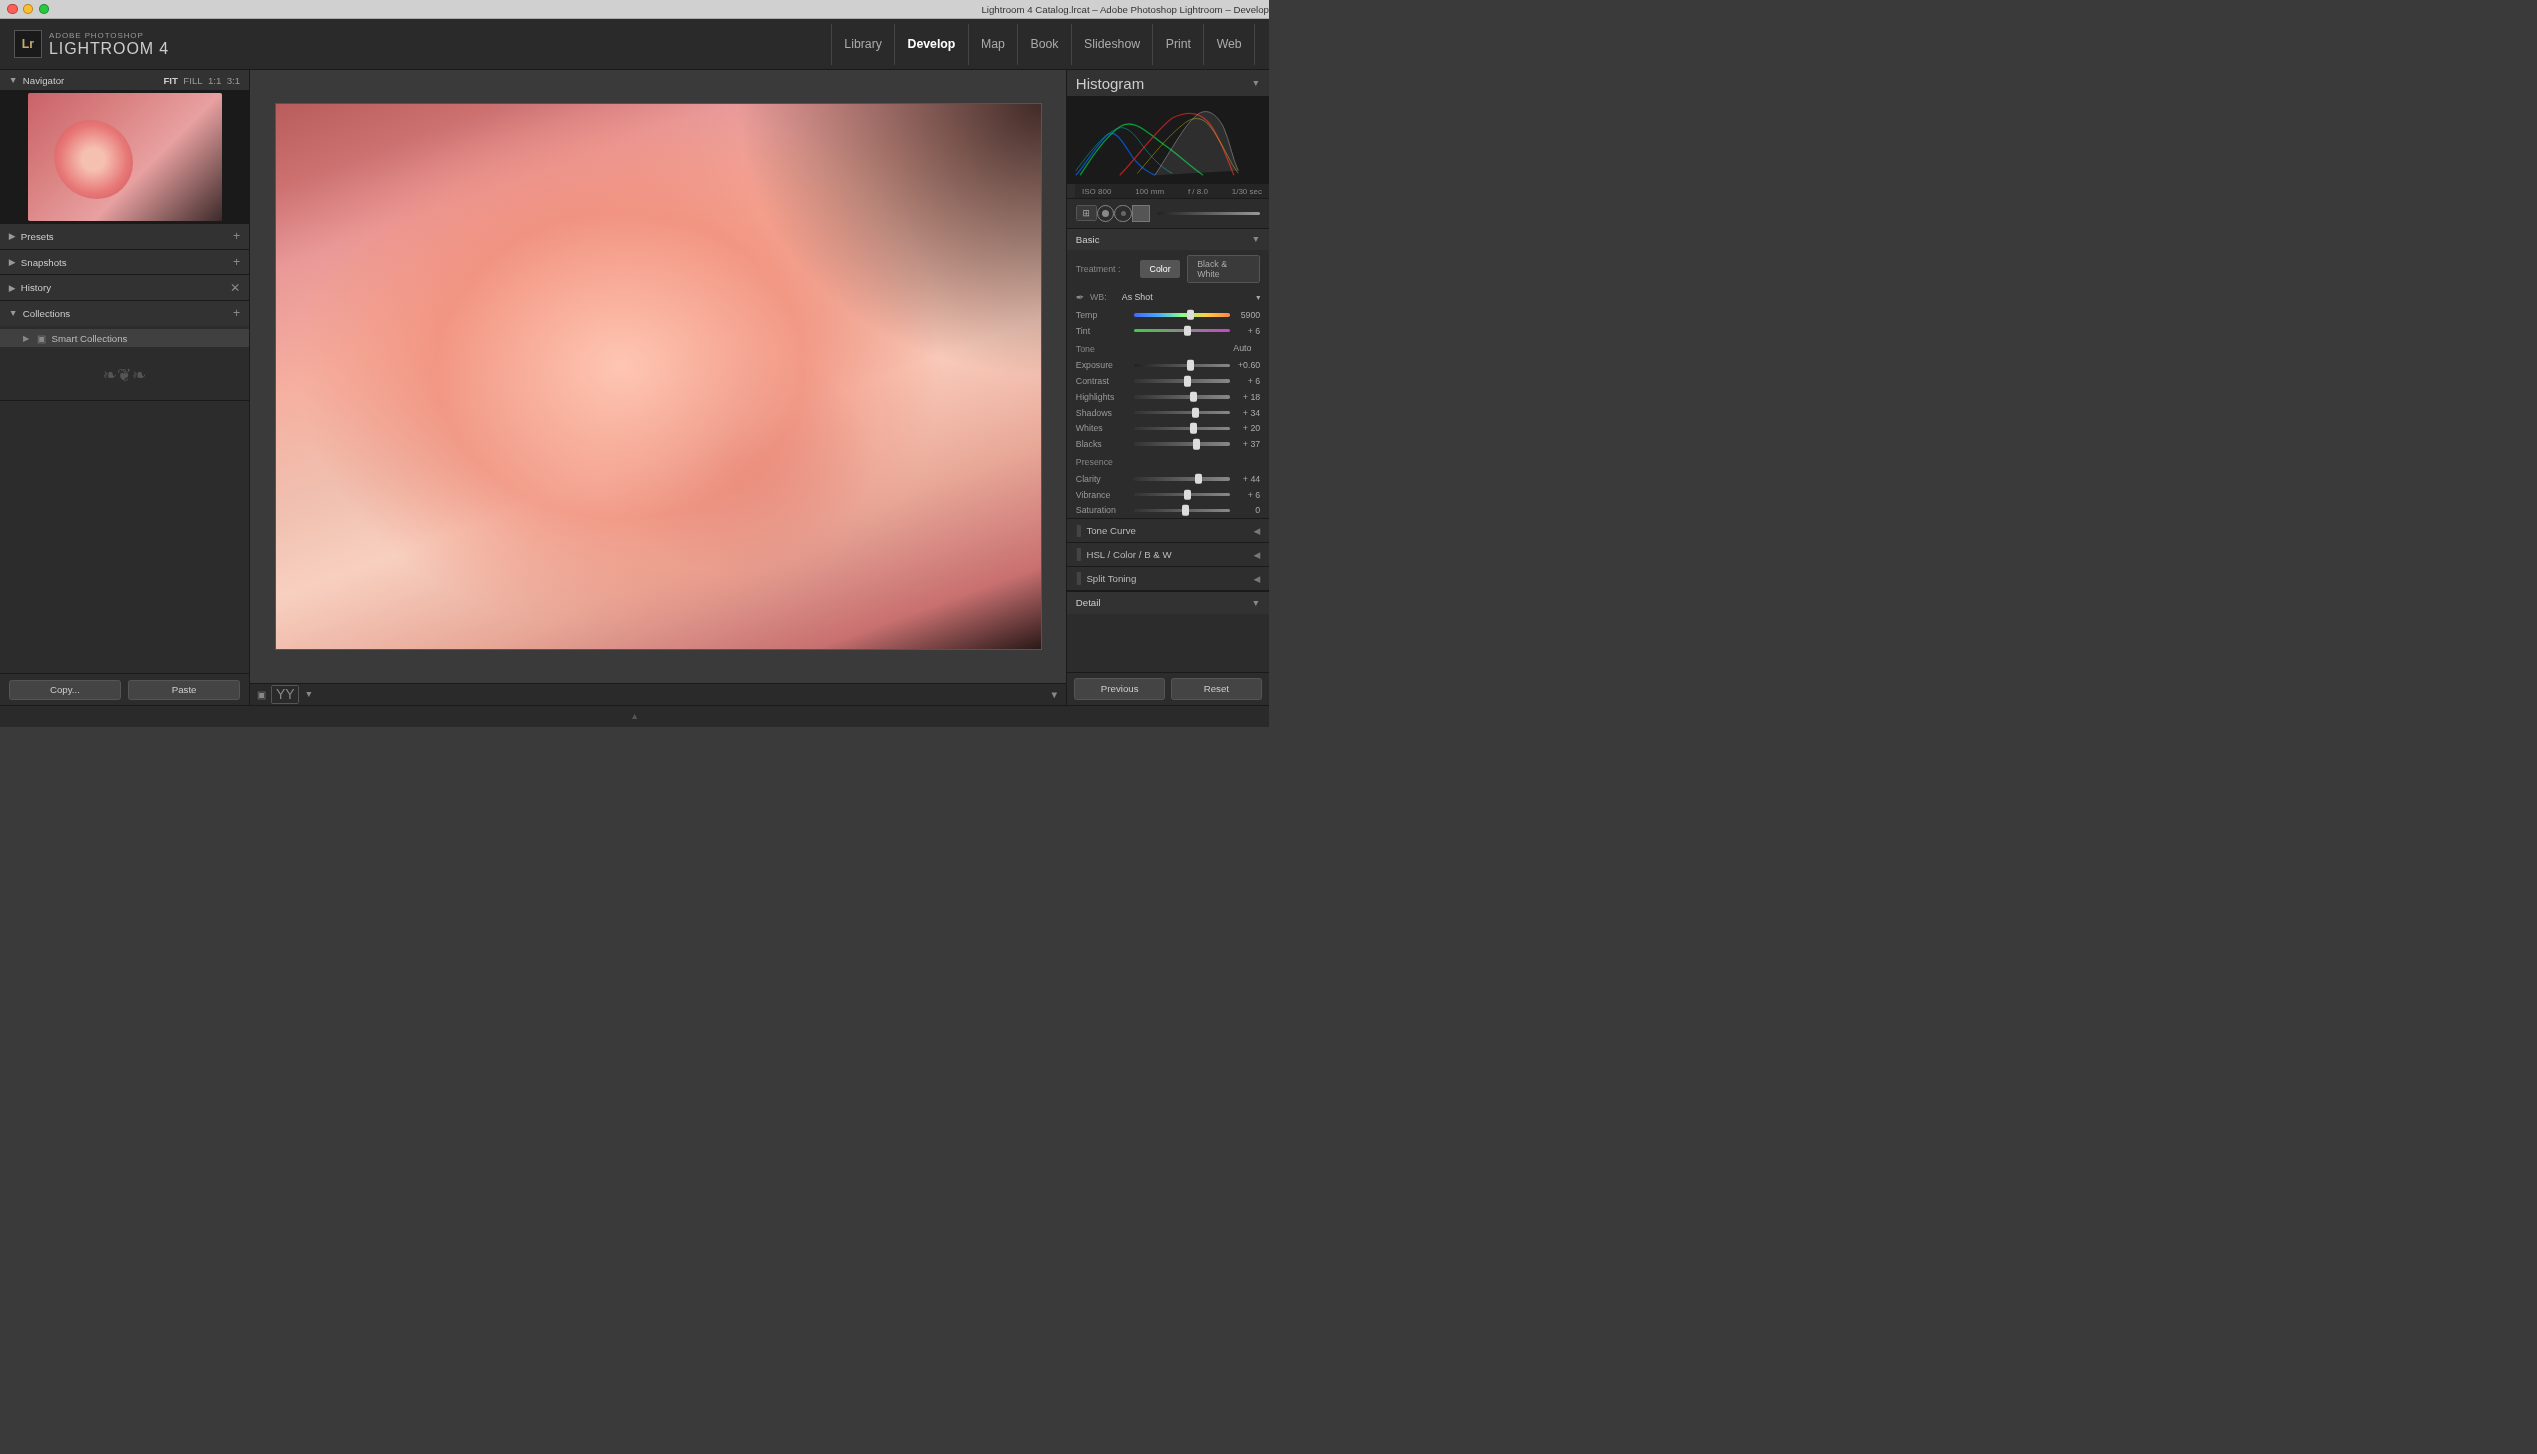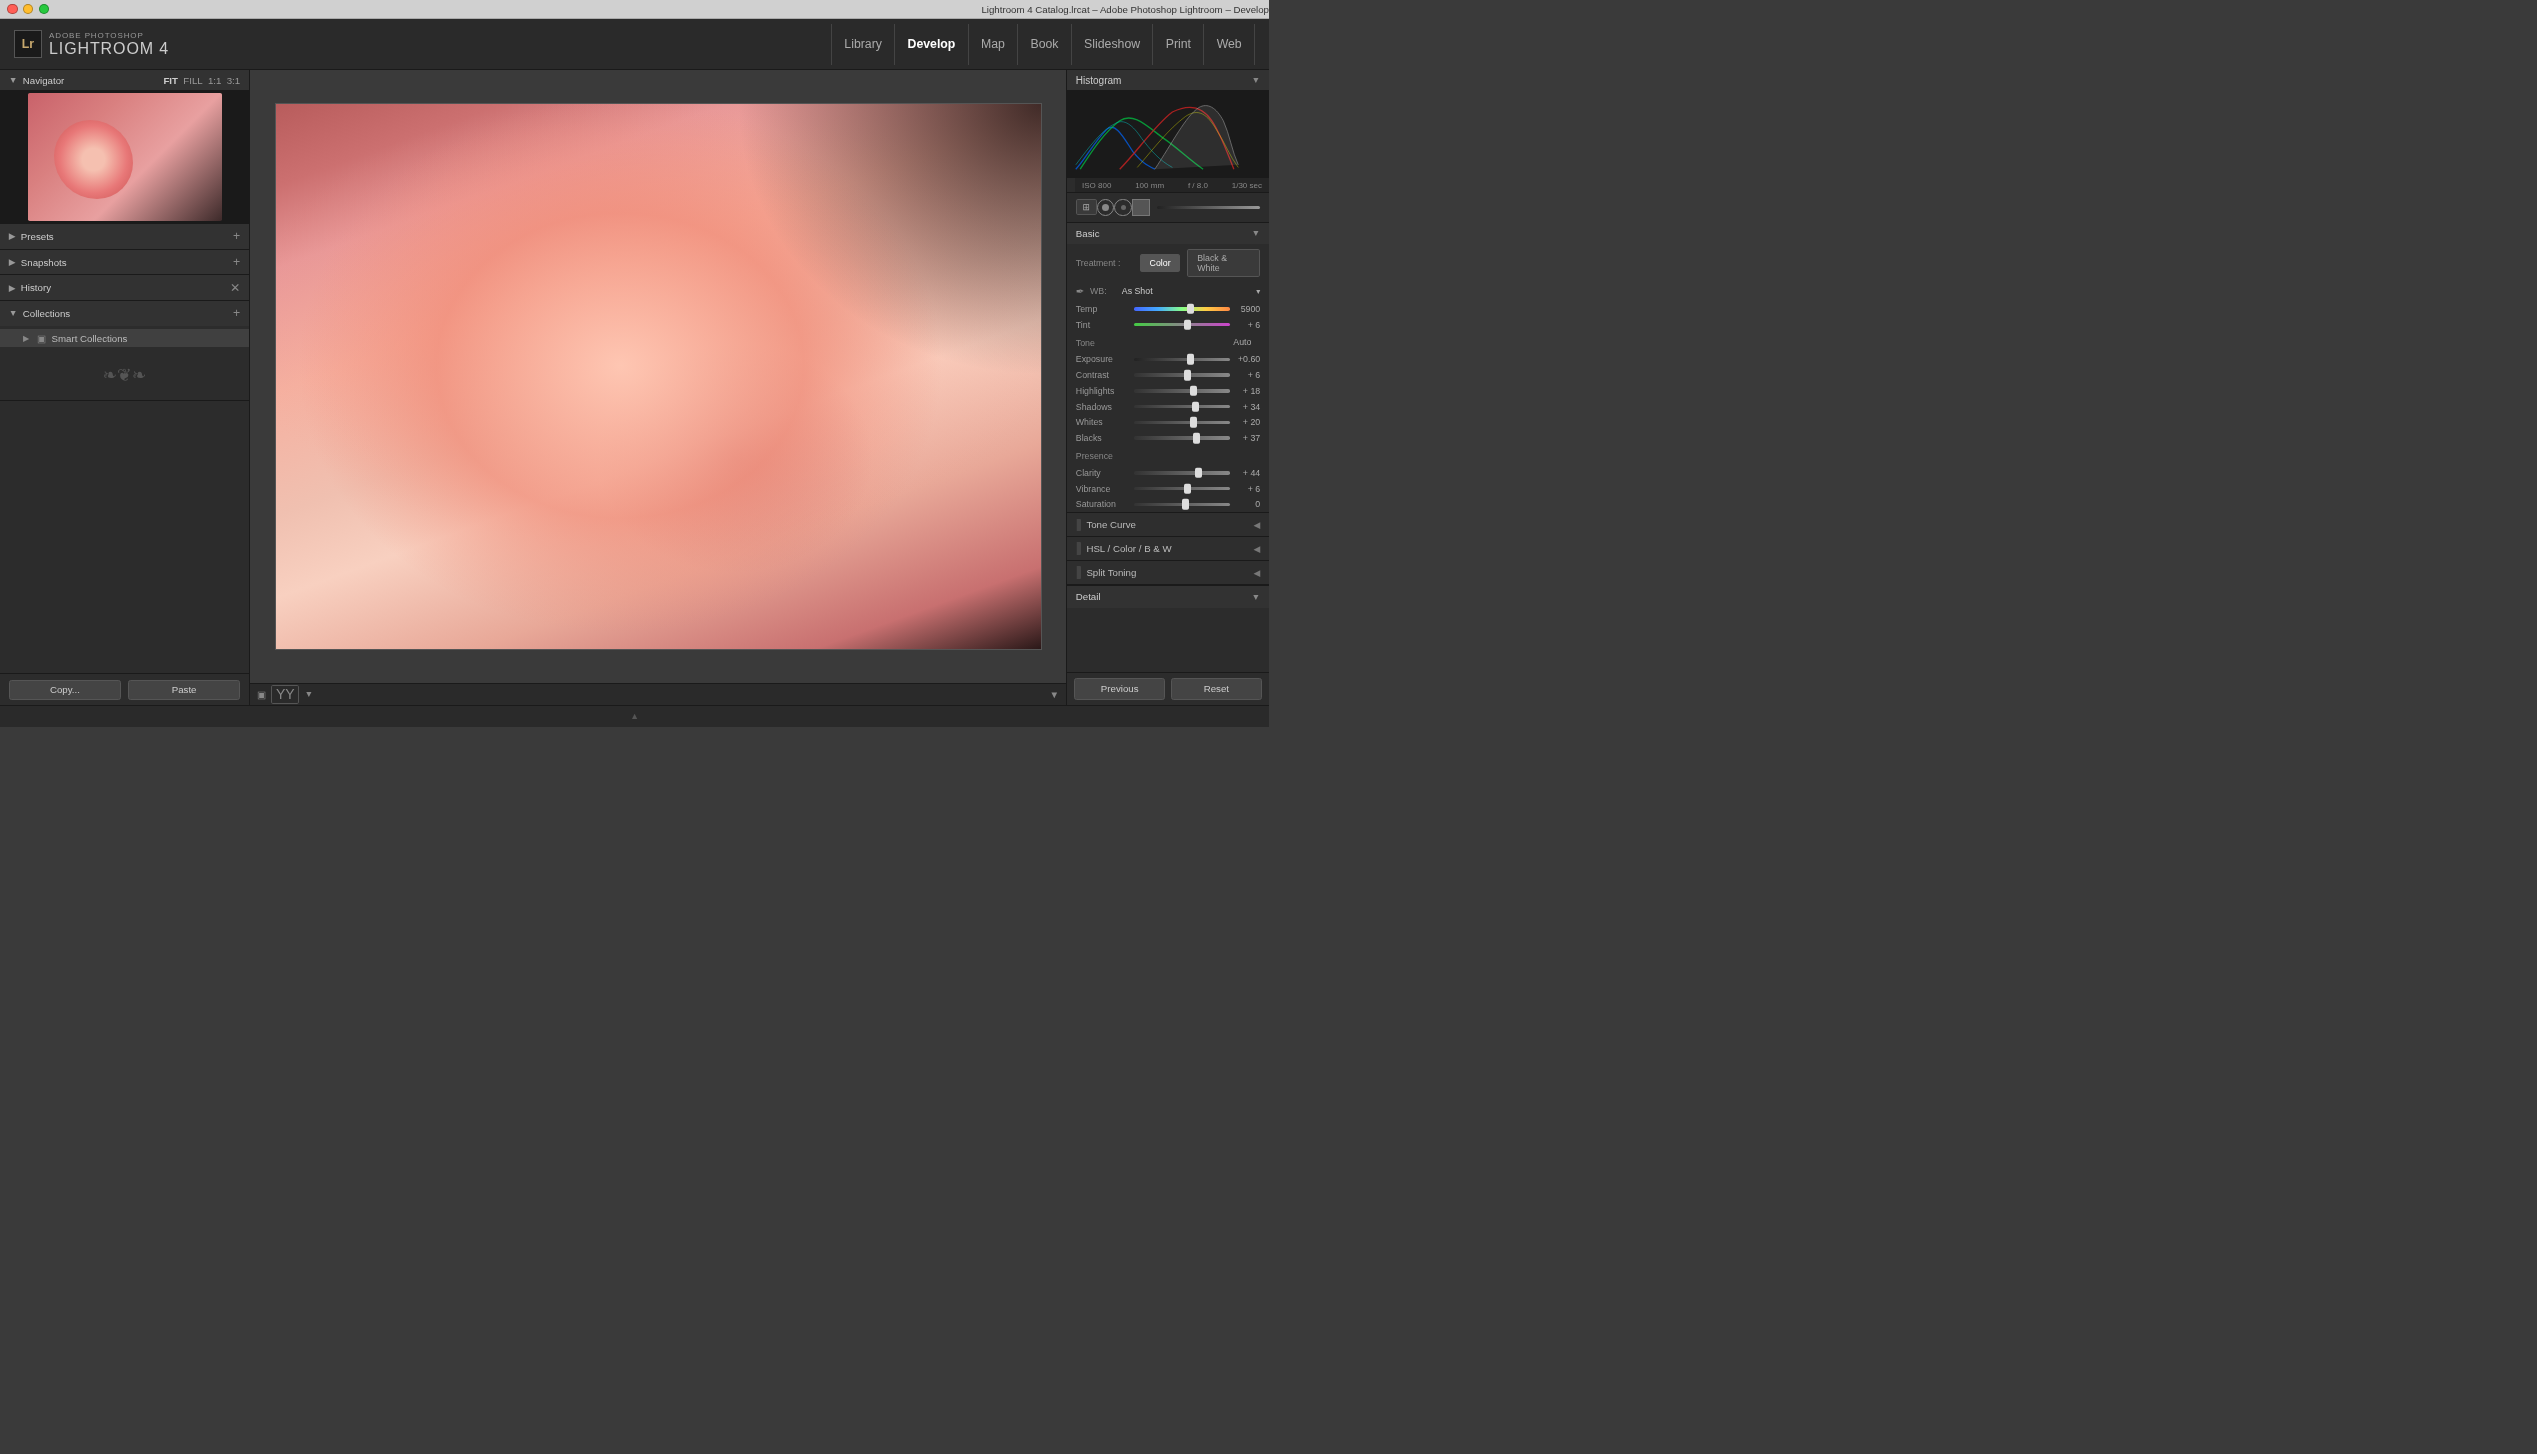--- a/index.html
+++ b/index.html
@@ -371,21 +371,21 @@
     }
     .histogram-header {
       display: flex;
       justify-content: space-between;
       align-items: center;
       padding: 4.4px 8.8px;
       background: #323232;
     }
     .histogram-title {
       color: #ccc;
-      font-size: 10px;
+      font-size: 15px;
     }
     .histogram-chart {
       height: 88px;
       background: #1a1a1a;
       position: relative;
       overflow: hidden;
     }
     .histogram-canvas {
       width: 100%;
       height: 100%;

